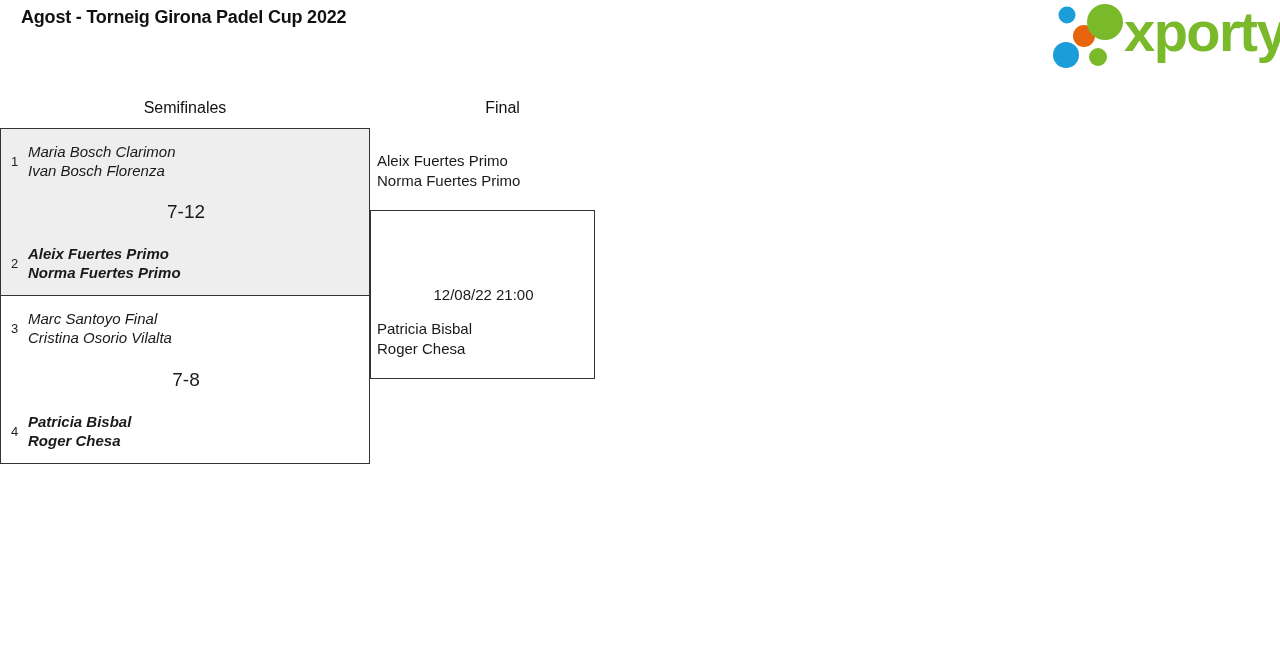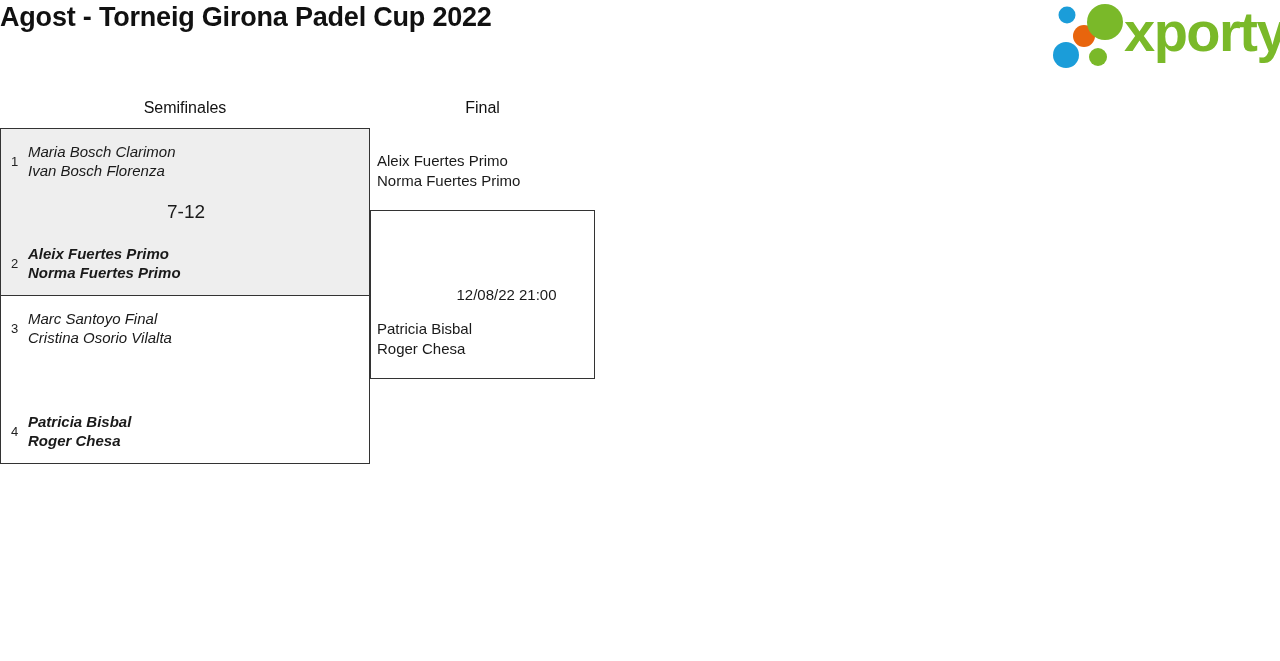--- a/index.html
+++ b/index.html
@@ -24,26 +24,27 @@
     width: 1280px;
     height: 88px;
   }
   #title-block {
     position: absolute;
     left: 0;
     top: 2px;
     width: 900px;
   }
   .title-line {
-    font-size: 27px;
+    font-size: 18px;
     font-weight: bold;
     line-height: 31px;
     letter-spacing: -0.2px;
     color: #111111;
     white-space: nowrap;
+    margin-left: 21px;
   }
 
   
   #logo {
     position: absolute;
     left: 1046px;
     top: 0px;
     width: 232px;
     height: 74px;
   }
@@ -76,21 +77,21 @@
   .round-header {
     position: absolute;
     font-size: 16px;
     font-weight: normal;
     color: #111111;
     text-align: center;
     top: 10px;
     line-height: 19px;
   }
   #header-semis { left: 0px; width: 370px; }
-  #header-final { left: 370px; width: 225px; }
+  #header-final { left: 390px; width: 225px; }
 
   
   #semis-col {
     position: absolute;
     left: 0px;
     top: 40px;
     width: 370px;
   }
   .match {
     position: relative;
@@ -164,21 +165,20 @@
   #final-datetime {
     position: absolute;
     left: 0;
     width: 225px;
     top: 50%;
     transform: translateY(-50%);
     text-align: center;
     font-size: 15px;
     line-height: 18px;
     color: #1a1a1a;
-    padding-left: 23px;
   }
   .final-team {
     position: absolute;
     left: 7px;
     font-size: 15px;
     line-height: 19.5px;
     color: #1a1a1a;
     white-space: nowrap;
   }
   #final-team-top    { top: 23px; }
@@ -232,20 +232,21 @@
     </div>
 
     <div class="match">
       <div class="team team-top">
         <div class="seed">3</div>
         <div class="team-names">
           <div>Marc Santoyo Final</div>
           <div>Cristina Osorio Vilalta</div>
         </div>
       </div>
+      <div class="score">7-8</div>
       <div class="team team-bottom winner">
         <div class="seed">4</div>
         <div class="team-names">
           <div>Patricia Bisbal</div>
           <div>Roger Chesa</div>
         </div>
       </div>
     </div>
 
   </div>

